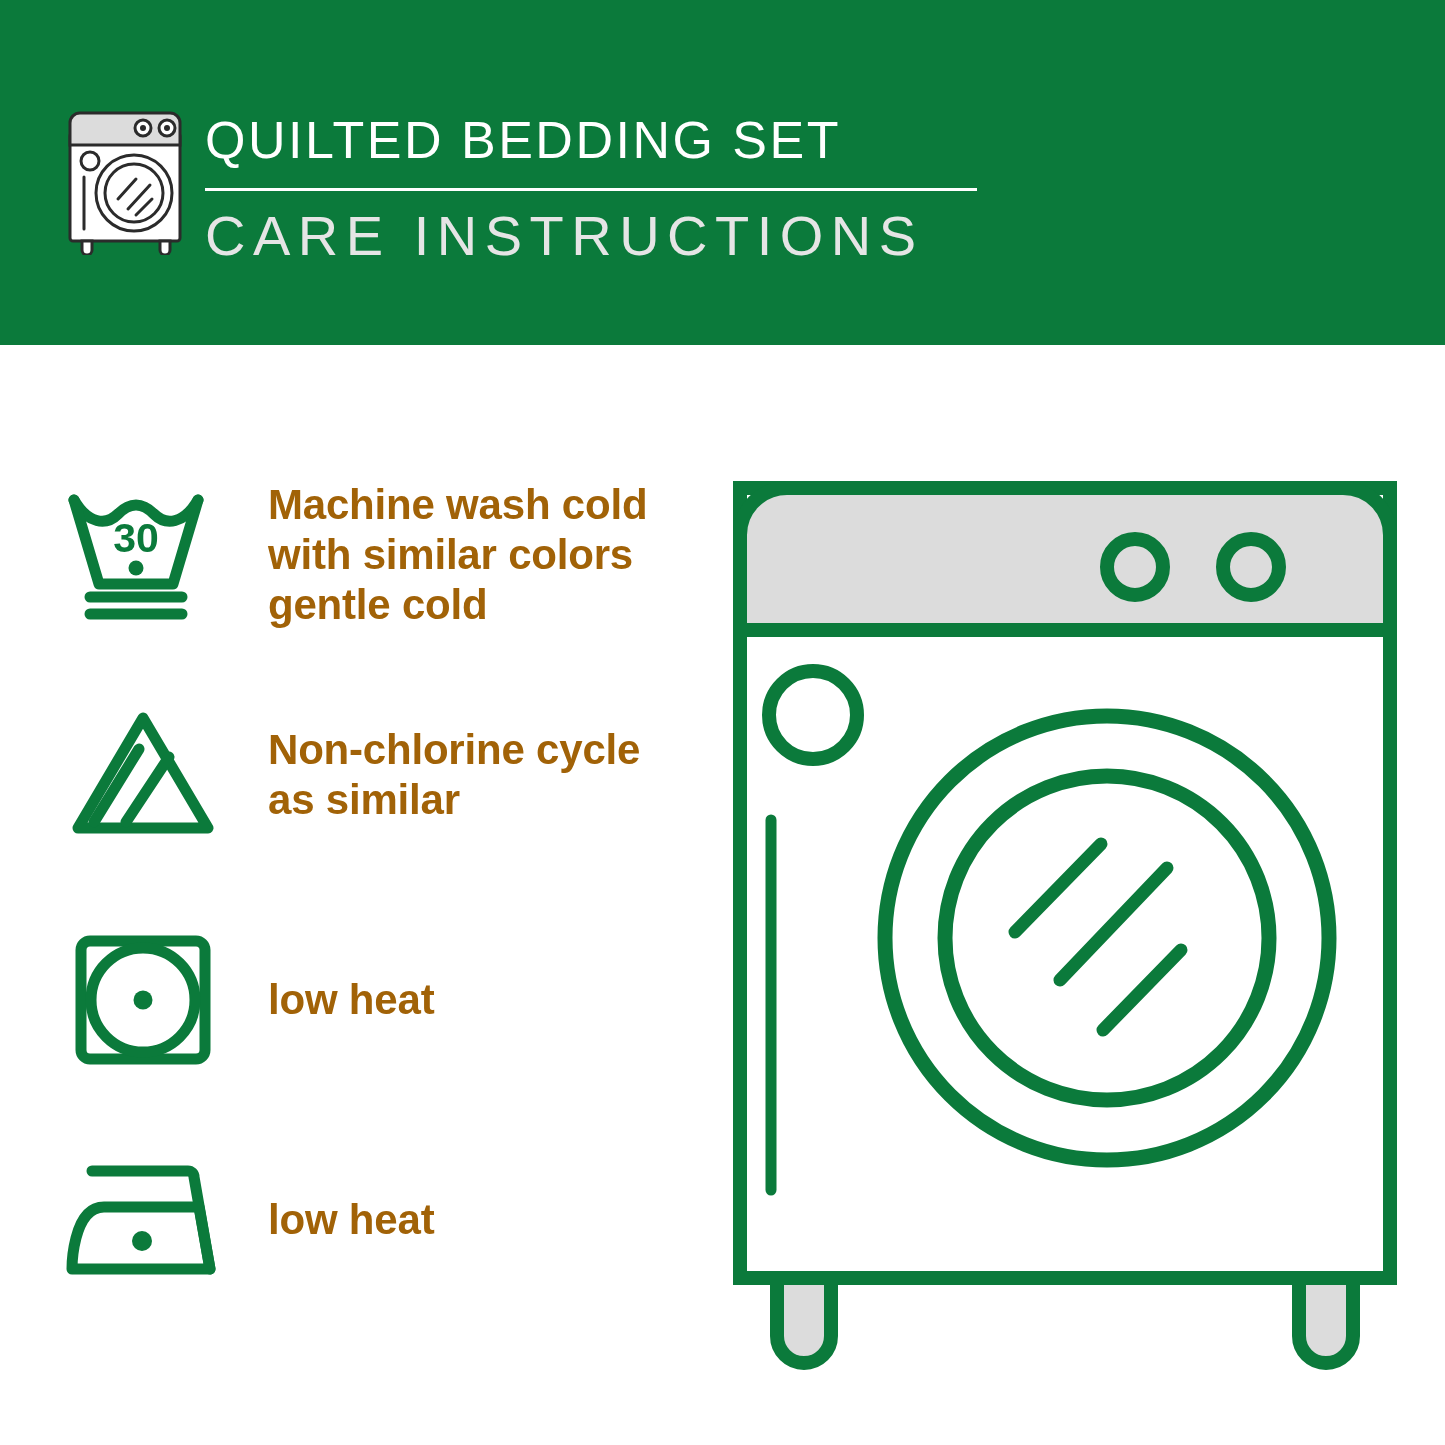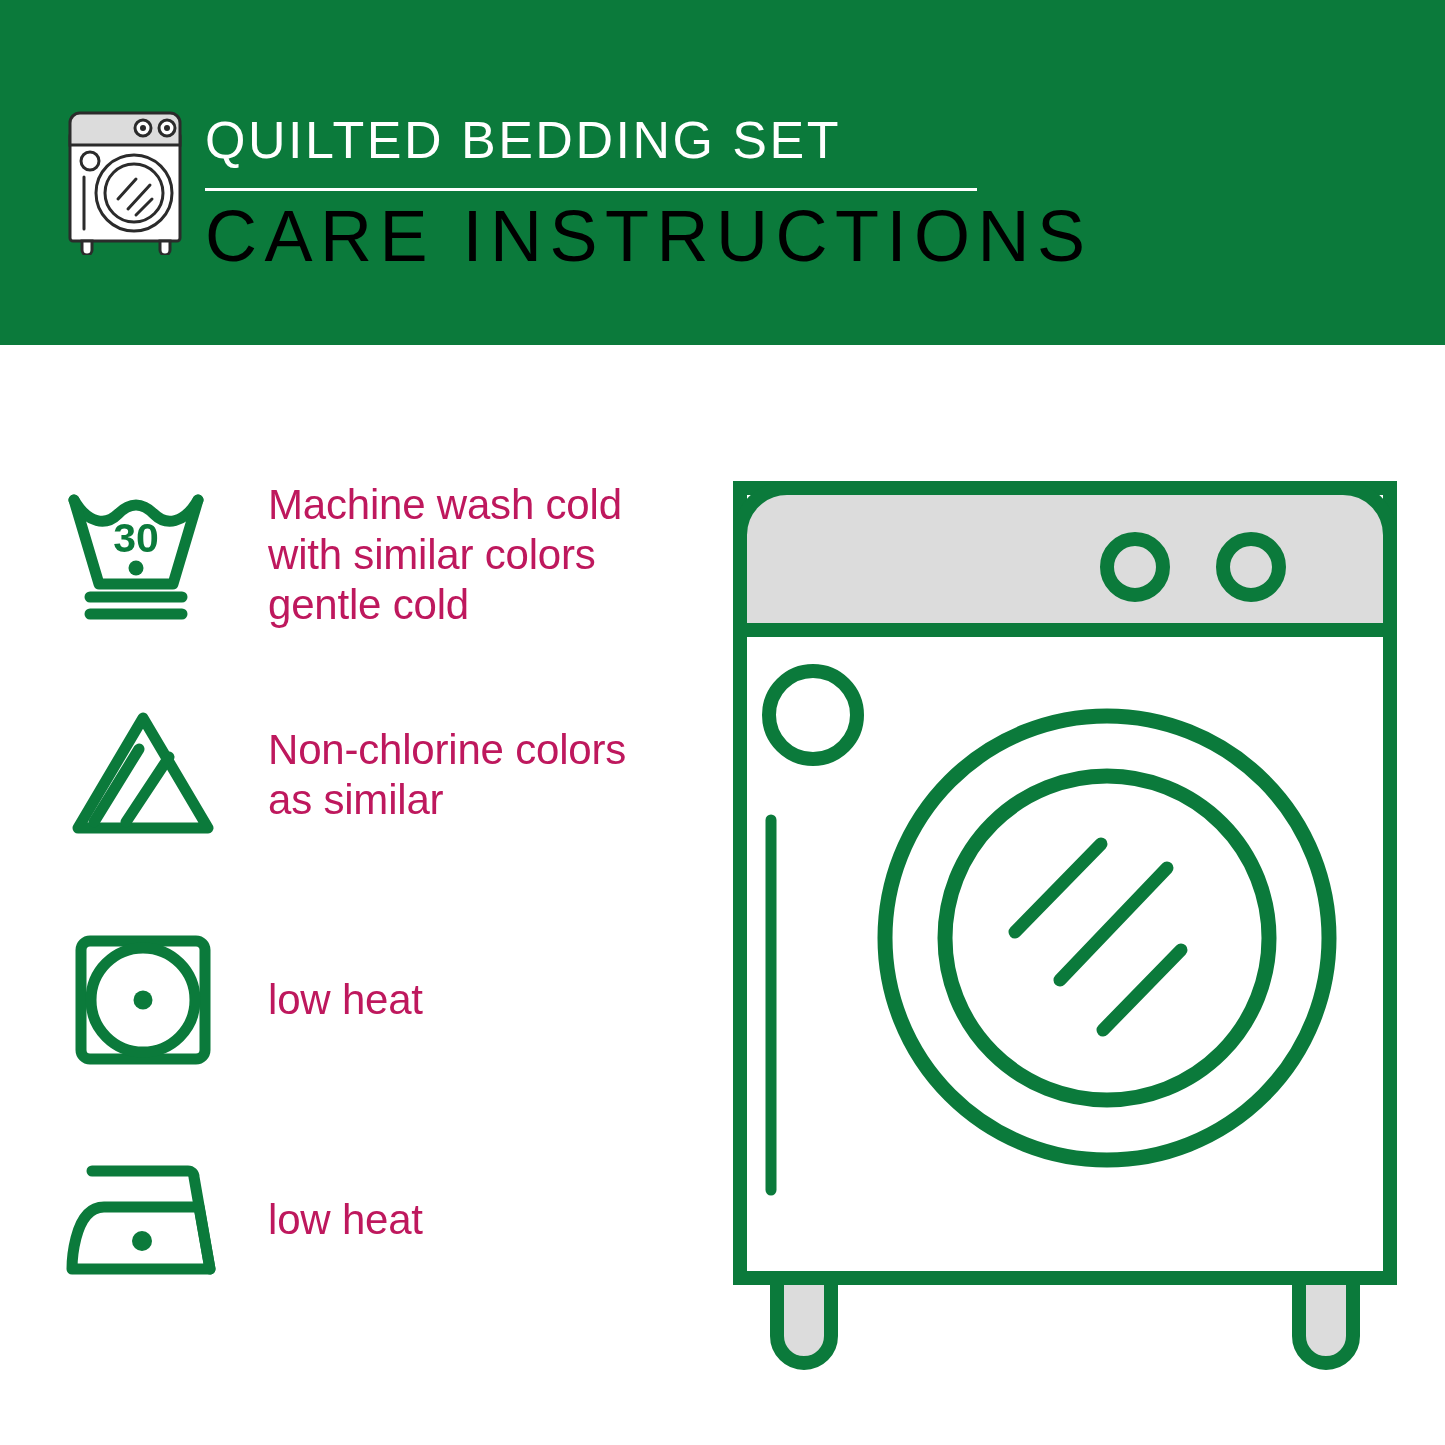--- a/index.html
+++ b/index.html
@@ -50,23 +50,23 @@
     white-space: nowrap;
   }
   .title-divider {
     width: 772px;
     height: 3px;
     background: #ffffff;
     margin-top: 12px;
     margin-bottom: 10px;
   }
   .title-sub {
-    color: #000000;
-    font-family: "Liberation Sans", sans-serif;
-    font-size: 72px;
+    color: #e5e5e5;
+    font-family: "Liberation Sans", sans-serif;
+    font-size: 56px;
     font-weight: 300;
     letter-spacing: 7.5px;
     line-height: 70px;
     white-space: nowrap;
   }
 
   
   .care-list {
     position: absolute;
     left: 0;
@@ -89,24 +89,24 @@
   .care-icon {
     width: 180px;
     min-width: 180px;
     height: 170px;
     margin-left: 58px;
     display: flex;
     align-items: center;
   }
   .care-text {
     margin-left: 30px;
-    color: #be185d;
+    color: #a16207;
     font-family: "Liberation Sans", sans-serif;
     font-size: 42px;
-    font-weight: 400;
+    font-weight: 700;
     line-height: 50px;
     letter-spacing: -0.2px;
   }
   .care-text .line { display: block; white-space: nowrap; }
 
   
   .washer-wrap {
     position: absolute;
     left: 715px;
     top: 460px;
@@ -183,21 +183,21 @@
       <div class="care-icon">
         <svg viewBox="0 0 170 150" width="170" height="150" aria-hidden="true">
           <g fill="none" stroke="#0b7a3b" stroke-width="11" stroke-linecap="round" stroke-linejoin="round">
             <path d="M85 18 L150 128 L20 128 Z"></path>
             <line x1="81" y1="49" x2="36" y2="122"></line>
             <line x1="111" y1="57" x2="68" y2="122"></line>
           </g>
         </svg>
       </div>
       <div class="care-text">
-        <span class="line">Non-chlorine colors</span>
+        <span class="line">Non-chlorine cycle</span>
         <span class="line">as similar</span>
       </div>
     </div>
 
     <div class="care-item i2">
       <div class="care-icon">
         <svg viewBox="0 0 170 150" width="170" height="150" aria-hidden="true">
           <g fill="none" stroke="#0b7a3b" stroke-width="11" stroke-linejoin="round">
             <rect x="23" y="16" width="124" height="118" rx="9"></rect>
             <circle cx="85" cy="75" r="52"></circle>

